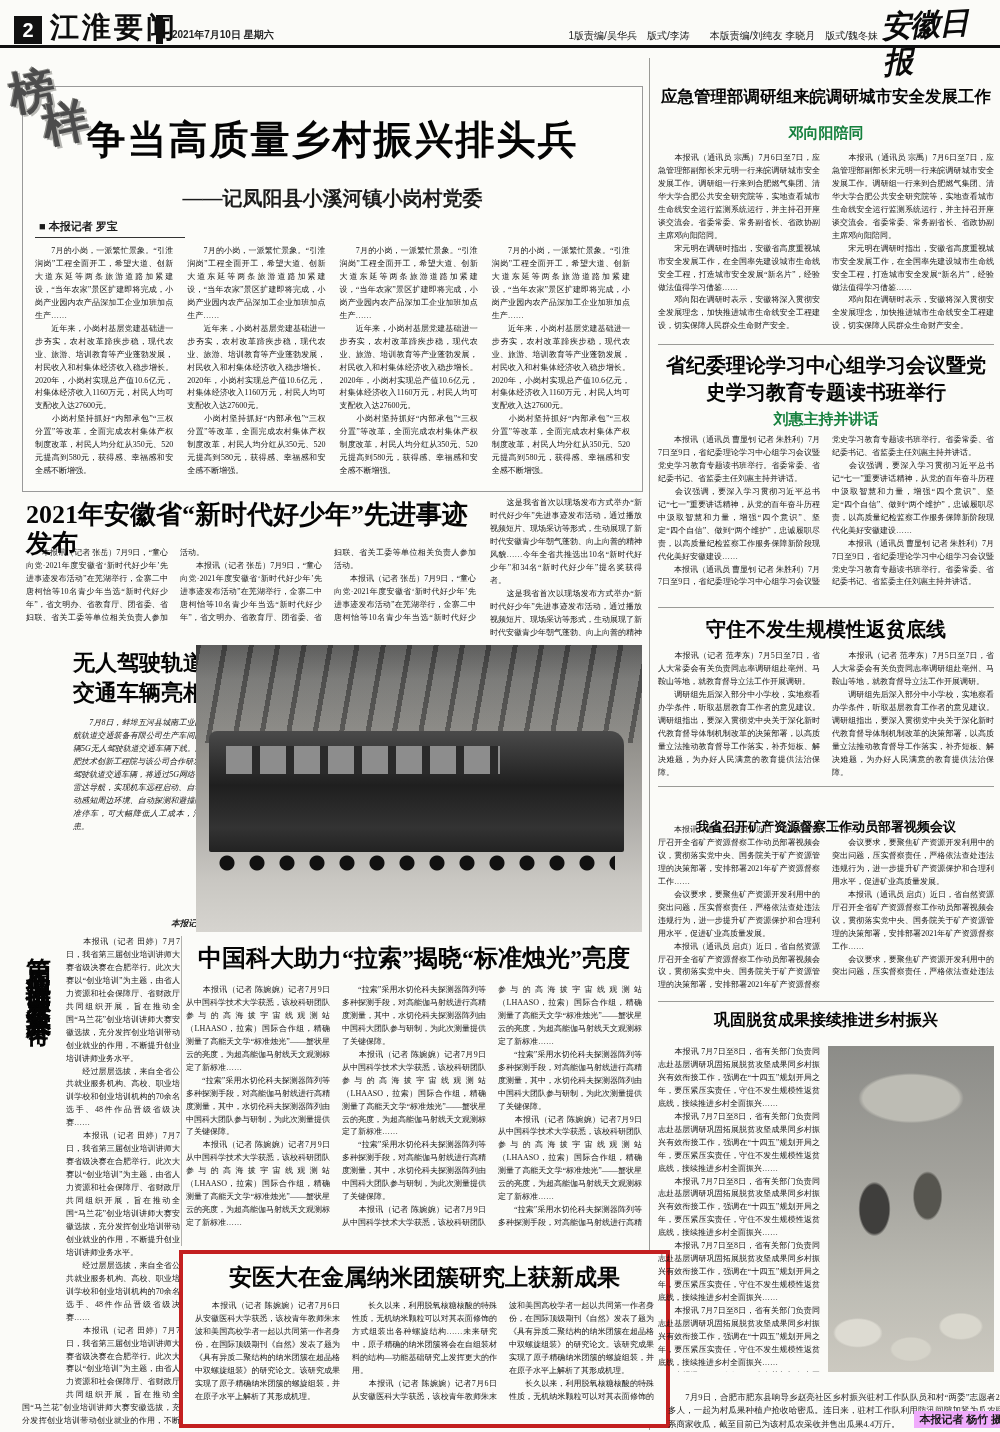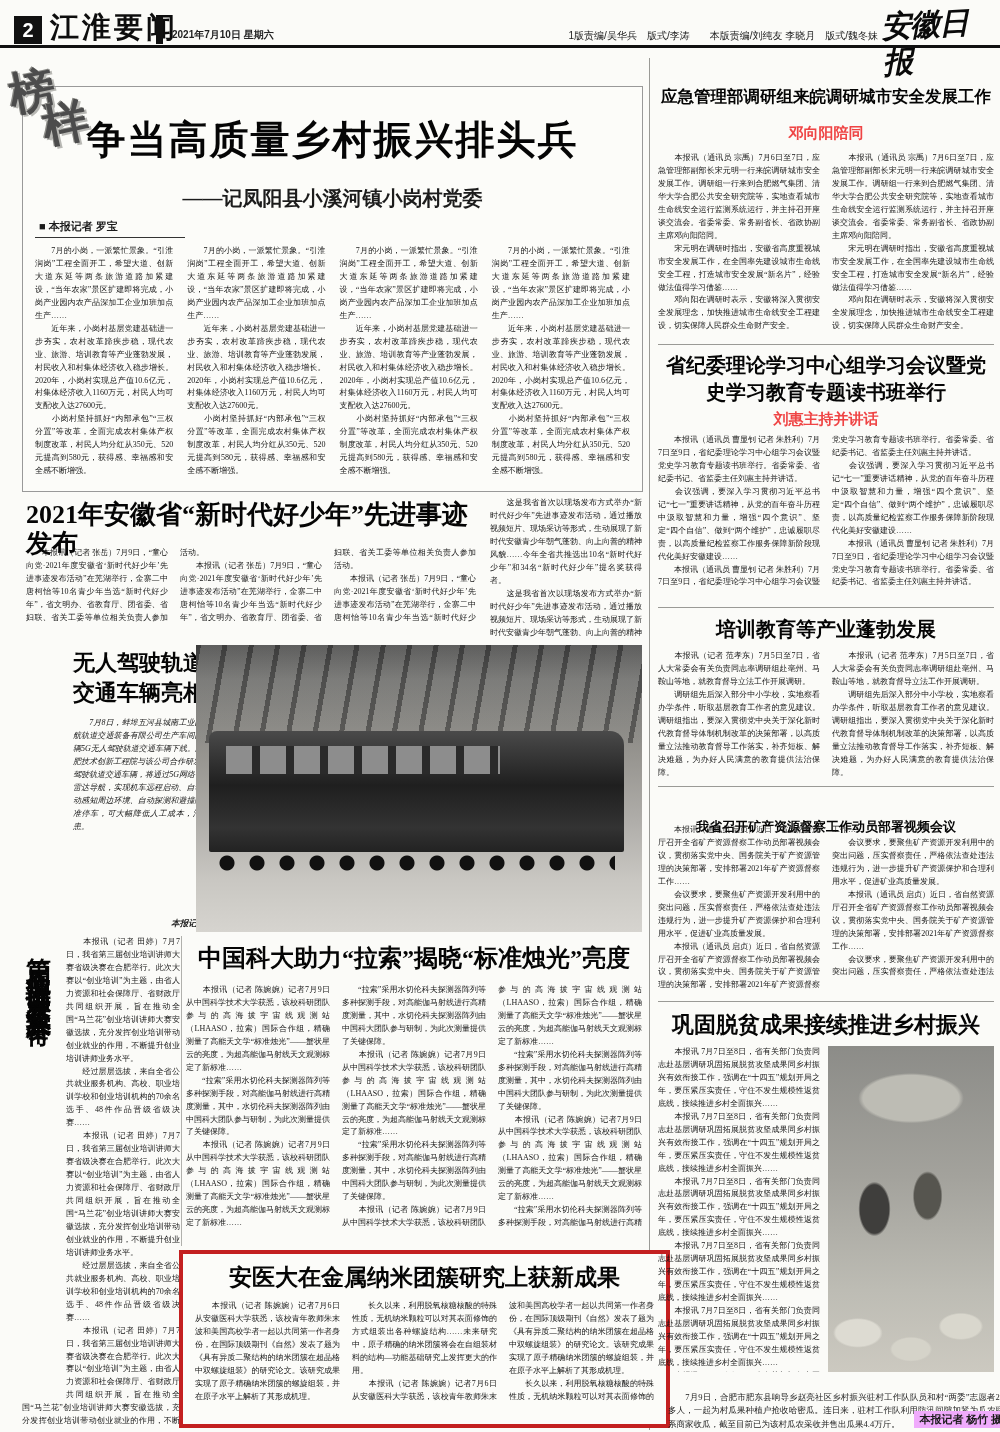--- a/index.html
+++ b/index.html
@@ -66,21 +66,21 @@
             font-weight:bold;font-size:25px;letter-spacing:4px;color:#050505;}
   .sb-body{position:absolute;left:0;top:2px;width:158px;height:492px;}
   .sb-spacer{float:left;width:44px;height:458px;}
   
   .redbox{left:179px;top:1250px;width:483px;height:170px;border:4px solid #c32020;background:#fcfcf9;}
   .r-title{position:absolute;left:0;right:0;top:8px;text-align:center;font-weight:bold;font-size:23px;color:#050505;}
   .r-body{position:absolute;left:12px;top:46px;width:459px;height:116px;column-count:3;column-gap:12px;}
   
   .ra-title{left:658px;width:336px;text-align:center;font-weight:bold;
             font-family:"Liberation Sans",sans-serif;color:#050505;}
-  .ra-sub{left:658px;width:336px;text-align:center;font-weight:bold;font-size:15px;color:#ef4444;}
+  .ra-sub{left:658px;width:336px;text-align:center;font-weight:bold;font-size:15px;color:#15803d;}
   .ra-body{left:658px;width:336px;column-count:2;column-gap:12px;}
   .e-body{left:658px;top:1046px;width:162px;height:326px;}
   .photo-melon{left:828px;top:1046px;width:166px;height:326px;
       background:
        radial-gradient(ellipse 40px 24px at 18% 88%, #dddbd2 55%, rgba(0,0,0,0) 62%),
        radial-gradient(ellipse 34px 20px at 50% 93%, #d5d3c9 55%, rgba(0,0,0,0) 62%),
        radial-gradient(ellipse 36px 22px at 80% 86%, #d9d7cd 55%, rgba(0,0,0,0) 62%),
        radial-gradient(ellipse 26px 44px at 28% 50%, #3f3e3c 55%, rgba(0,0,0,0) 62%),
        radial-gradient(ellipse 24px 40px at 60% 46%, #56554f 55%, rgba(0,0,0,0) 62%),
        radial-gradient(ellipse 80px 38px at 50% 16%, #bdbcb4 60%, rgba(0,0,0,0) 66%),
@@ -318,39 +318,39 @@
   <div class="abs ra-title" style="top:352px;font-size:20px;line-height:1.35;">省纪委理论学习中心组学习会议暨党史学习教育专题读书班举行</div>
   <div class="abs ra-sub" style="top:410px;">刘惠主持并讲话</div>
   <div class="abs colbody ra-body" style="top:434px;height:168px;">　　本报讯（通讯员 曹显钊 记者 朱胜利）7月7日至9日，省纪委理论学习中心组学习会议暨党史学习教育专题读书班举行。省委常委、省纪委书记、省监委主任刘惠主持并讲话。
 　　会议强调，要深入学习贯彻习近平总书记“七一”重要讲话精神，从党的百年奋斗历程中汲取智慧和力量，增强“四个意识”、坚定“四个自信”、做到“两个维护”，忠诚履职尽责，以高质量纪检监察工作服务保障新阶段现代化美好安徽建设……
 　　本报讯（通讯员 曹显钊 记者 朱胜利）7月7日至9日，省纪委理论学习中心组学习会议暨党史学习教育专题读书班举行。省委常委、省纪委书记、省监委主任刘惠主持并讲话。
 　　会议强调，要深入学习贯彻习近平总书记“七一”重要讲话精神，从党的百年奋斗历程中汲取智慧和力量，增强“四个意识”、坚定“四个自信”、做到“两个维护”，忠诚履职尽责，以高质量纪检监察工作服务保障新阶段现代化美好安徽建设……
 　　本报讯（通讯员 曹显钊 记者 朱胜利）7月7日至9日，省纪委理论学习中心组学习会议暨党史学习教育专题读书班举行。省委常委、省纪委书记、省监委主任刘惠主持并讲话。
 　　会议强调，要深入学习贯彻习近平总书记“七一”重要讲话精神，从党的百年奋斗历程中汲取智慧和力量，增强“四个意识”、坚定“四个自信”、做到“两个维护”，忠诚履职尽责，以高质量纪检监察工作服务保障新阶段现代化美好安徽建设……</div>
   <div class="abs hr" style="top:607px;"></div>
 
-  <div class="abs ra-title" style="top:616px;font-size:20px;">培训教育等产业蓬勃发展</div>
+  <div class="abs ra-title" style="top:616px;font-size:20px;">守住不发生规模性返贫底线</div>
   <div class="abs colbody ra-body" style="top:650px;height:130px;">　　本报讯（记者 范孝东）7月5日至7日，省人大常委会有关负责同志率调研组赴亳州、马鞍山等地，就教育督导立法工作开展调研。
 　　调研组先后深入部分中小学校，实地察看办学条件，听取基层教育工作者的意见建议。调研组指出，要深入贯彻党中央关于深化新时代教育督导体制机制改革的决策部署，以高质量立法推动教育督导工作落实，补齐短板、解决难题，为办好人民满意的教育提供法治保障。
 　　本报讯（记者 范孝东）7月5日至7日，省人大常委会有关负责同志率调研组赴亳州、马鞍山等地，就教育督导立法工作开展调研。
 　　调研组先后深入部分中小学校，实地察看办学条件，听取基层教育工作者的意见建议。调研组指出，要深入贯彻党中央关于深化新时代教育督导体制机制改革的决策部署，以高质量立法推动教育督导工作落实，补齐短板、解决难题，为办好人民满意的教育提供法治保障。
 　　本报讯（记者 范孝东）7月5日至7日，省人大常委会有关负责同志率调研组赴亳州、马鞍山等地，就教育督导立法工作开展调研。
 　　调研组先后深入部分中小学校，实地察看办学条件，听取基层教育工作者的意见建议。调研组指出，要深入贯彻党中央关于深化新时代教育督导体制机制改革的决策部署，以高质量立法推动教育督导工作落实，补齐短板、解决难题，为办好人民满意的教育提供法治保障。</div>
   <div class="abs hr" style="top:786px;"></div>
 
   <div class="abs ra-title" style="top:818px;font-size:13px;">我省召开矿产资源督察工作动员部署视频会议</div>
   <div class="abs colbody ra-body" style="top:824px;height:172px;">　　本报讯（通讯员 启贞）近日，省自然资源厅召开全省矿产资源督察工作动员部署视频会议，贯彻落实党中央、国务院关于矿产资源管理的决策部署，安排部署2021年矿产资源督察工作……
 　　会议要求，要聚焦矿产资源开发利用中的突出问题，压实督察责任，严格依法查处违法违规行为，进一步提升矿产资源保护和合理利用水平，促进矿业高质量发展。
 　　本报讯（通讯员 启贞）近日，省自然资源厅召开全省矿产资源督察工作动员部署视频会议，贯彻落实党中央、国务院关于矿产资源管理的决策部署，安排部署2021年矿产资源督察工作……
 　　会议要求，要聚焦矿产资源开发利用中的突出问题，压实督察责任，严格依法查处违法违规行为，进一步提升矿产资源保护和合理利用水平，促进矿业高质量发展。
 　　本报讯（通讯员 启贞）近日，省自然资源厅召开全省矿产资源督察工作动员部署视频会议，贯彻落实党中央、国务院关于矿产资源管理的决策部署，安排部署2021年矿产资源督察工作……
 　　会议要求，要聚焦矿产资源开发利用中的突出问题，压实督察责任，严格依法查处违法违规行为，进一步提升矿产资源保护和合理利用水平，促进矿业高质量发展。</div>
   <div class="abs hr" style="top:1001px;"></div>
 
-  <div class="abs ra-title" style="top:1010px;font-size:22px;">巩固脱贫成果接续推进乡村振兴</div>
+  <div class="abs ra-title" style="top:1010px;font-size:16px;">巩固脱贫成果接续推进乡村振兴</div>
   <div class="abs colbody e-body">　　本报讯 7月7日至8日，省有关部门负责同志赴基层调研巩固拓展脱贫攻坚成果同乡村振兴有效衔接工作，强调在“十四五”规划开局之年，要压紧压实责任，守住不发生规模性返贫底线，接续推进乡村全面振兴……
 　　本报讯 7月7日至8日，省有关部门负责同志赴基层调研巩固拓展脱贫攻坚成果同乡村振兴有效衔接工作，强调在“十四五”规划开局之年，要压紧压实责任，守住不发生规模性返贫底线，接续推进乡村全面振兴……
 　　本报讯 7月7日至8日，省有关部门负责同志赴基层调研巩固拓展脱贫攻坚成果同乡村振兴有效衔接工作，强调在“十四五”规划开局之年，要压紧压实责任，守住不发生规模性返贫底线，接续推进乡村全面振兴……
 　　本报讯 7月7日至8日，省有关部门负责同志赴基层调研巩固拓展脱贫攻坚成果同乡村振兴有效衔接工作，强调在“十四五”规划开局之年，要压紧压实责任，守住不发生规模性返贫底线，接续推进乡村全面振兴……
 　　本报讯 7月7日至8日，省有关部门负责同志赴基层调研巩固拓展脱贫攻坚成果同乡村振兴有效衔接工作，强调在“十四五”规划开局之年，要压紧压实责任，守住不发生规模性返贫底线，接续推进乡村全面振兴……
 　　本报讯 7月7日至8日，省有关部门负责同志赴基层调研巩固拓展脱贫攻坚成果同乡村振兴有效衔接工作，强调在“十四五”规划开局之年，要压紧压实责任，守住不发生规模性返贫底线，接续推进乡村全面振兴……</div>
   <div class="abs photo-melon"></div>
   <div class="abs e-caption">
     <span>　　7月9日，合肥市肥东县响导乡赵亮社区乡村振兴驻村工作队队员和村“两委”志愿者20多人，一起为村瓜果种植户抢收哈密瓜。连日来，驻村工作队利用防汛间隙加紧为瓜农联系商家收瓜，截至目前已为该村瓜农采收并售出瓜果4.4万斤。</span>
     <span class="e-credit">本报记者 杨竹 摄</span>

